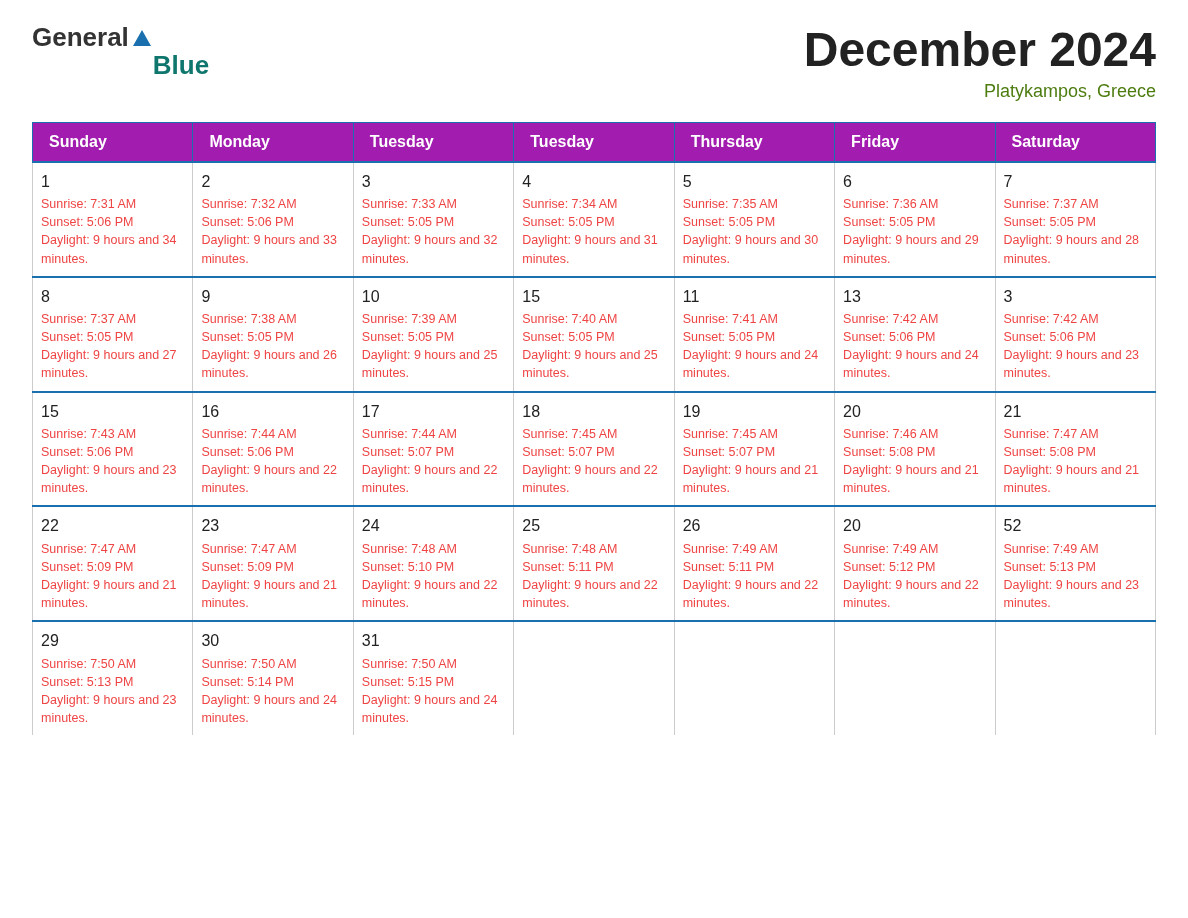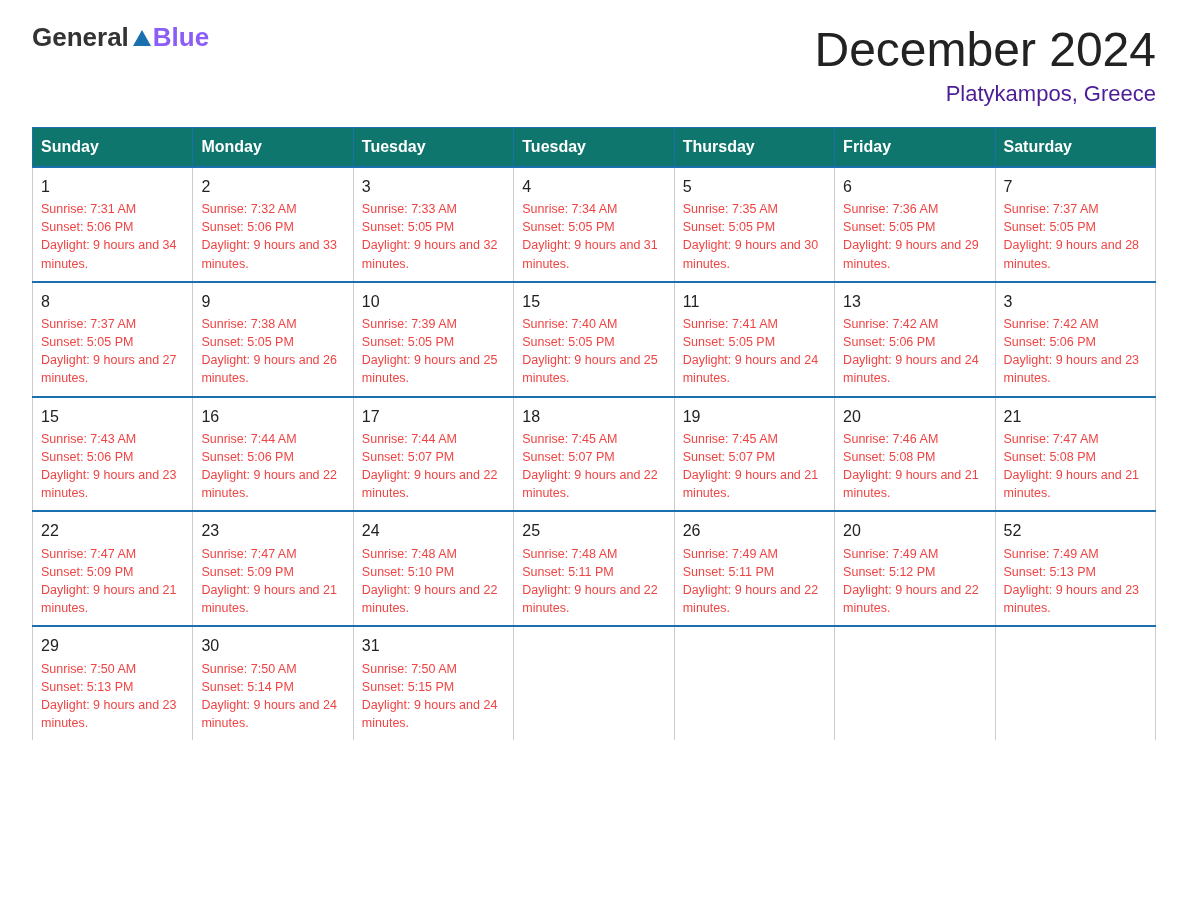--- a/index.html
+++ b/index.html
@@ -23,52 +23,53 @@
     }
     .logo-text-general {
       font-size: 26px;
       font-weight: bold;
       color: #333;
       line-height: 1;
     }
     .logo-text-blue {
       font-size: 26px;
       font-weight: bold;
-      color: #8b5cf6;
+      color: #0f766e;
       line-height: 1;
+      margin-top: 28px;
     }
     .logo-row {
       display: flex;
       align-items: center;
     }
     .title-block {
       text-align: right;
     }
     .month-title {
       font-size: 48px;
-      font-weight: normal;
+      font-weight: bold;
       color: #222;
       line-height: 1.1;
     }
     .location-title {
-      font-size: 22px;
-      color: #4c1d95;
+      font-size: 18px;
+      color: #4d7c0f;
       margin-top: 4px;
     }
     table {
       width: 100%;
       border-collapse: collapse;
       table-layout: fixed;
     }
     thead tr th {
-      background-color: #0f766e;
+      background-color: #a21caf;
       color: #fff;
       font-size: 16px;
       font-weight: bold;
-      padding: 10px 8px;
+      padding: 10px 16px;
       text-align: left;
       border: 1px solid #1a6faf;
     }
     tbody tr td {
       vertical-align: top;
       padding: 8px 8px;
       border-left: 1px solid #ccc;
       border-right: 1px solid #ccc;
       border-bottom: none;
       border-top: none;

